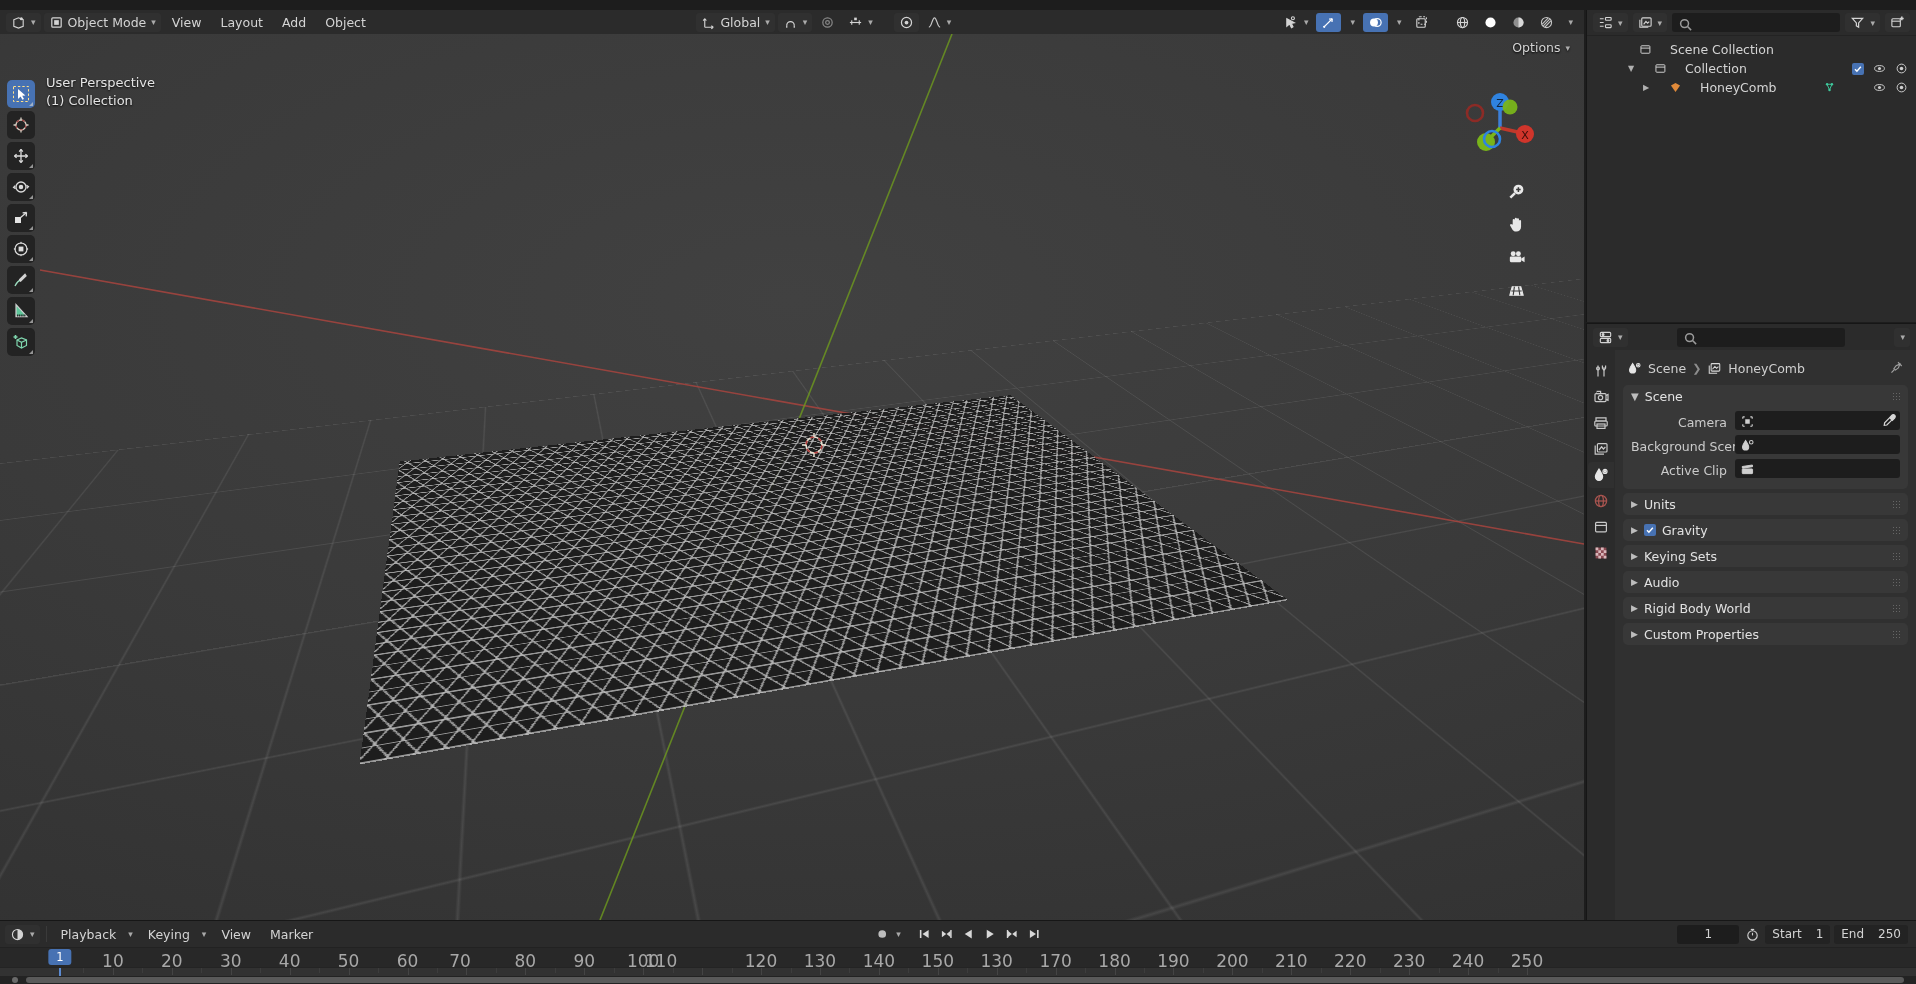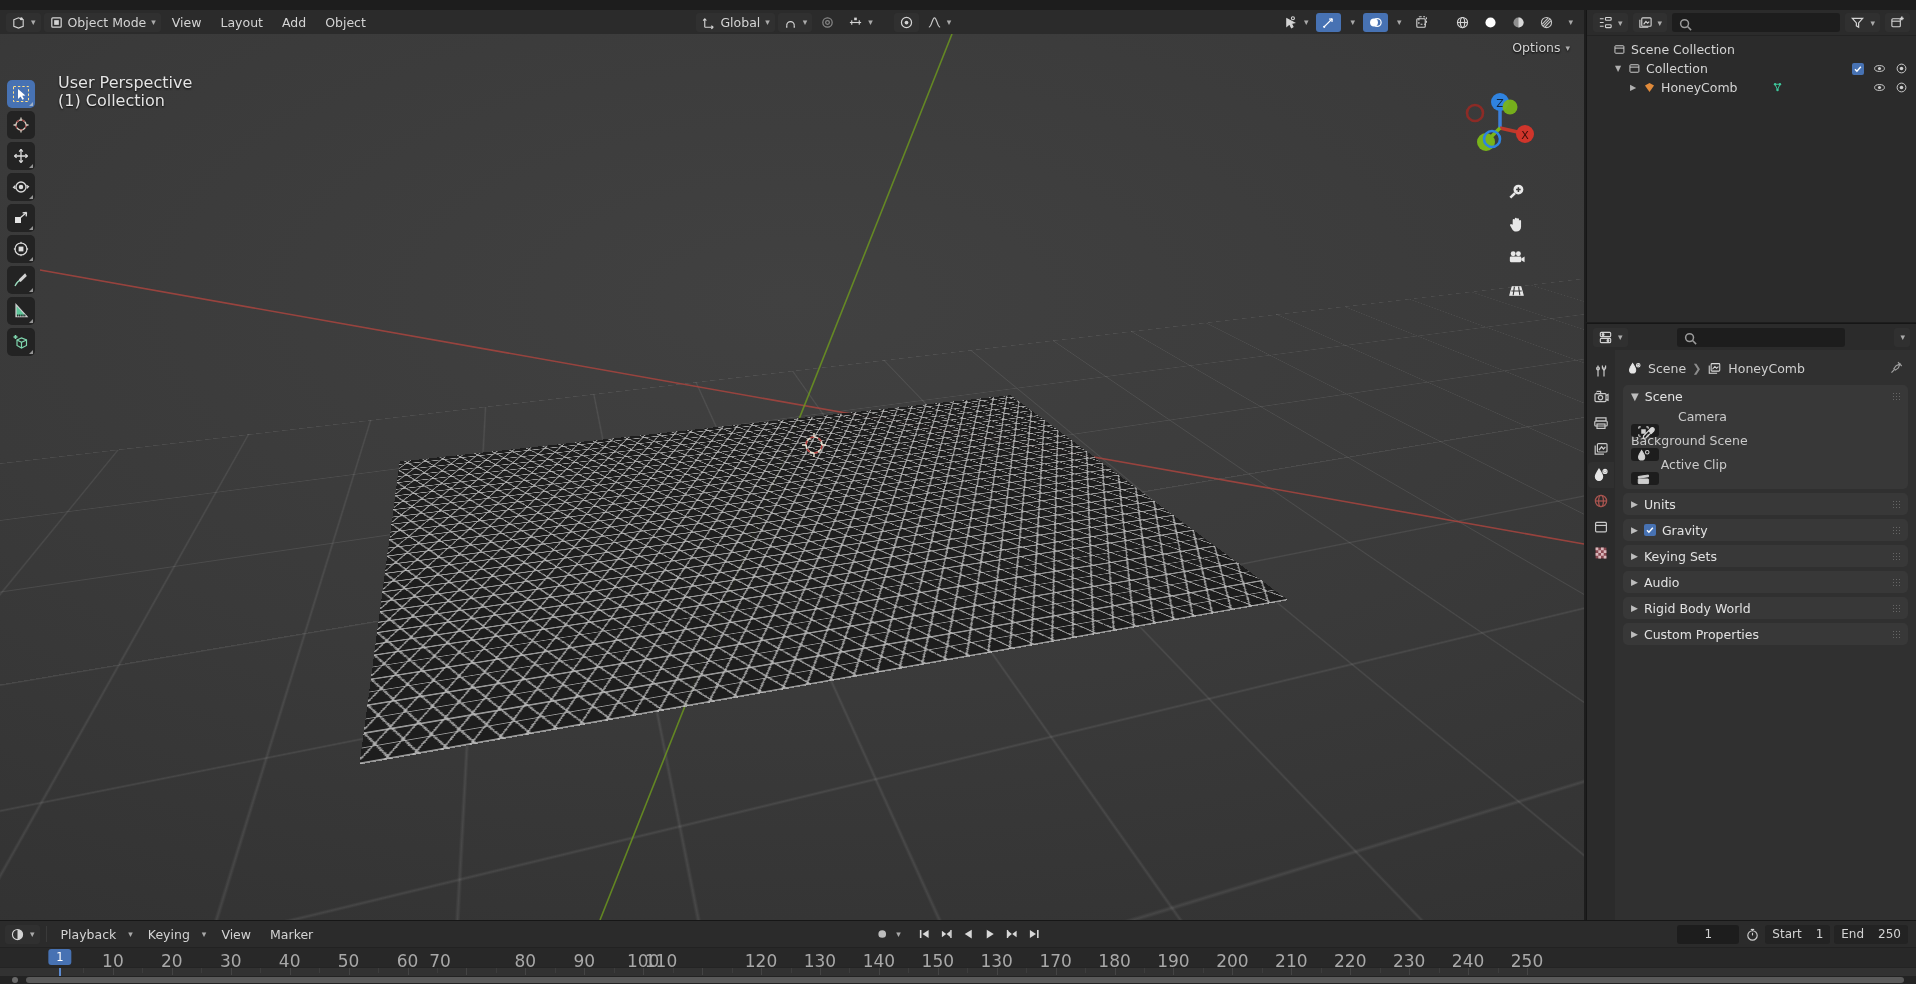--- a/index.html
+++ b/index.html
@@ -61,21 +61,21 @@
     width:3400px; height:2600px; margin-left:-1700px;
     background-image:
       linear-gradient(to right, rgba(255,255,255,.085) 1px, transparent 1px),
       linear-gradient(to bottom, rgba(255,255,255,.085) 1px, transparent 1px);
     background-size:85px 85px;
     transform:perspective(900px) rotateX(66deg) rotateZ(-16deg) scale(1.15);
     transform-origin:50% 0%;
   }
 
   .overlay-text{
-    position:absolute; left:58px; top:40px; font-size:16px; color:#e4e4e4;
+    position:absolute; left:46px; top:40px; font-size:13px; color:#e4e4e4;
     text-shadow:0 1px 2px rgba(0,0,0,.9); line-height:18px; z-index:10;
   }
   .options-btn{
     position:absolute; right:14px; top:6px; display:flex; align-items:center; gap:4px;
     font-size:12.5px; color:#d4d4d4; z-index:10; text-shadow:0 1px 2px #000;
   }
 
   
   .vp-tools{
     position:absolute; left:7px; top:46px; width:28px;
@@ -124,21 +124,21 @@
   }
   .searchbox{
     flex:1; height:19px; background:#1d1d1d; border-radius:3px; display:flex;
     align-items:center; gap:4px; padding:0 6px; min-width:20px;
   }
   .searchbox input{
     flex:1; background:transparent; border:0; outline:none; color:#d4d4d4; font-size:12px;
     font-family:inherit;
   }
   .out-body{ padding:4px 0; }
-  .out-row{ display:flex; align-items:center; height:19px; padding:0 8px 0 6px; gap:5px; position:relative; font-size:12.5px;}
+  .out-row{ display:flex; align-items:center; height:19px; padding:0 8px 0 6px; gap:18px; position:relative; font-size:12.5px;}
   .out-row .lbl{ white-space:nowrap; }
   .out-row .right{ position:absolute; right:8px; display:flex; gap:9px; align-items:center;}
   .tri{ width:10px; height:10px; flex:0 0 auto; }
   .chk{ width:12px;height:12px;border-radius:2px;background:#4772b3;display:flex;align-items:center;justify-content:center;}
   .indent{ display:inline-block; }
 
   
   .props{
     position:absolute; left:1586px; top:323px; width:330px; height:597px;
     background:#303030; border-left:1px solid #161616; border-top:1px solid #161616;
@@ -154,21 +154,21 @@
   .pnav.active{ background:#303030; }
   .props-body{ position:absolute; left:28px; top:26px; right:0; bottom:0; padding:6px 8px 0 8px; overflow:hidden;}
   .breadcrumb{ display:flex; align-items:center; gap:6px; height:24px; font-size:12.5px; color:#cfcfcf; padding-left:4px; position:relative;}
   .breadcrumb .pin{ position:absolute; right:4px; top:4px;}
   .panel{ background:#383838; border-radius:5px; margin-top:5px; }
   .panel-head{ display:flex; align-items:center; gap:6px; height:22px; padding:0 8px; font-size:12.5px; color:#e2e2e2; position:relative;}
   .grip{ position:absolute; right:7px; top:7px; width:9px;height:8px;
     background-image:radial-gradient(circle, #6e6e6e 35%, transparent 36%);
     background-size:3px 3px; opacity:.85;}
   .panel-body{ padding:2px 8px 8px 8px; }
-  .field-row{ display:flex; align-items:flex-start; height:21px; margin-bottom:3px;flex-direction:column; }
+  .field-row{ display:flex; align-items:flex-end; height:21px; margin-bottom:3px; }
   .field-label{ width:104px; text-align:right; padding-right:8px; font-size:12.5px; color:#cbcbcb; white-space:nowrap;}
   .field-val{
     flex:1; height:19px; background:#1d1d1d; border-radius:3px; display:flex; align-items:center;
     padding:0 5px; gap:5px; position:relative;
   }
   .field-val .eyedrop{ position:absolute; right:5px; top:2px;}
   .sub-panel{ background:#383838; border-radius:5px; margin-top:4px; height:22px;
     display:flex; align-items:center; gap:6px; padding:0 8px; font-size:12.5px; color:#e2e2e2; position:relative;}
 
   
@@ -924,21 +924,21 @@
     </div>
 
     <div class="tl-ruler" id="tl-ruler">
       <div class="playhead-badge" id="playhead-badge" style="left: 59.892px;">1</div>
     <div class="tick-lbl" style="left: 112.92px;">10</div>
         <div class="tick-lbl" style="left: 171.84px;">20</div>
         <div class="tick-lbl" style="left: 230.76px;">30</div>
         <div class="tick-lbl" style="left: 289.68px;">40</div>
         <div class="tick-lbl" style="left: 348.6px;">50</div>
         <div class="tick-lbl" style="left: 407.52px;">60</div>
-        <div class="tick-lbl" style="left: 440px; text-align: right;">70</div>
+        <div class="tick-lbl" style="left: 460px; text-align: right;">70</div>
         <div class="tick-lbl" style="left: 525.36px;">80</div>
         <div class="tick-lbl" style="left: 584.28px;">90</div>
         <div class="tick-lbl" style="left: 643.2px;">100</div>
         <div class="tick-lbl" style="left: 661px;">110</div>
         <div class="tick-lbl" style="left: 761.04px;">120</div>
         <div class="tick-lbl" style="left: 819.96px;">130</div>
         <div class="tick-lbl" style="left: 878.88px;">140</div>
         <div class="tick-lbl" style="left: 937.8px;">150</div>
         <div class="tick-lbl" style="left: 996.72px;">130</div>
         <div class="tick-lbl" style="left: 1055.64px;">170</div>

